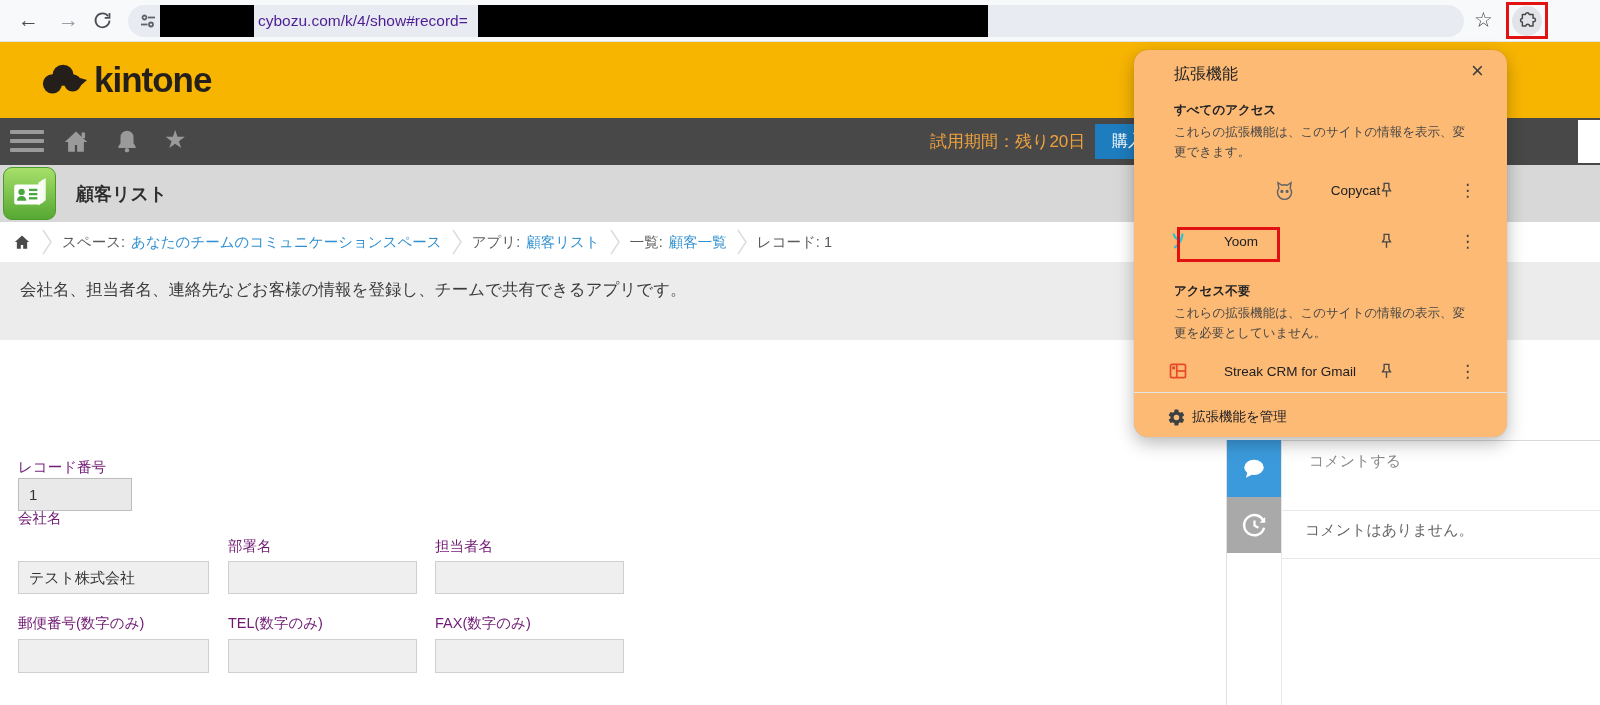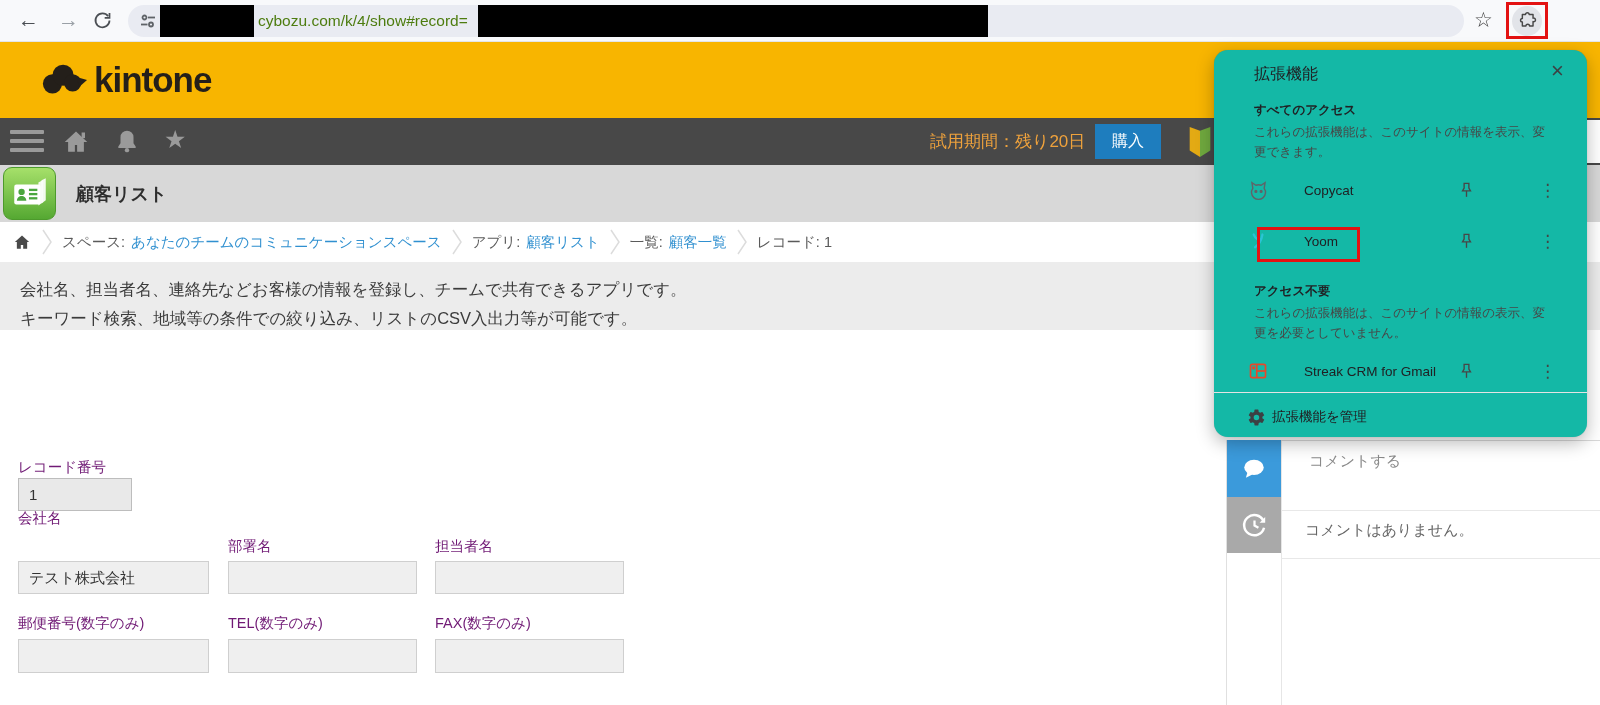--- a/index.html
+++ b/index.html
@@ -7,21 +7,21 @@
   body { position:relative; overflow:hidden; background:#fff;
          font-family:"Liberation Sans","DejaVu Sans",sans-serif; }
   .abs { position:absolute; }
 
   
   .toolbar { left:0; top:0; width:1600px; height:42px; background:#f8f9fb; border-bottom:1px solid #e3e5e8; }
   .nav-glyph { font-size:21px; color:#4b4f54; cursor:pointer; line-height:1; }
   .nav-glyph.dim { color:#9aa0a6; }
   .omnibox { left:128px; top:5px; width:1336px; height:32px; border-radius:16px; background:#e9ebf2; }
   .redact { background:#000; }
-  .url-text { font-size:15.5px; color:#4d7c0f; line-height:32px; white-space:nowrap; }
+  .url-text { font-size:15.5px; color:#4c1d95; line-height:32px; white-space:nowrap; }
   .star-tb { font-size:21px; color:#474747; top:8px; left:1474px; cursor:pointer; }
   .ext-highlight { left:1506px; top:2px; width:42px; height:37px; border:3px solid #e31212; display:flex; align-items:center; justify-content:center; }
   .ext-circle { width:30px; height:30px; border-radius:50%; background:#e2e4e9; display:flex; align-items:center; justify-content:center; }
 
   
   .kheader { left:0; top:42px; width:1600px; height:88px; background:#f8b500; }
   .klogo { left:40px; top:18px; display:flex; align-items:center; gap:6px; cursor:pointer; }
   .klogo-text { font-size:35px; font-weight:800; color:#241f1a; letter-spacing:-1px; }
 
   
@@ -42,42 +42,42 @@
               display:flex; align-items:center; justify-content:center; cursor:pointer; }
   .app-title { left:76px; top:182px; font-size:18px; font-weight:bold; color:#2e2e2e; }
 
   
   .breadcrumb { left:0; top:222px; width:1600px; height:40px; background:#fff;
                 display:flex; align-items:center; padding-left:12px; gap:10px; }
   .bc-label { font-size:14.5px; color:#5a5a5a; white-space:nowrap; }
   .bc-link { font-size:14.5px; color:#3090d0; cursor:pointer; white-space:nowrap; }
 
   
-  .desc { left:0; top:262px; width:1600px; height:68px; background:#ececec; padding:13px 0 0 20px; }
+  .desc { left:0; top:262px; width:1600px; height:78px; background:#ececec; padding:13px 0 0 20px; }
   .desc div { font-size:16.5px; color:#3b3b3b; line-height:29px; }
 
   
   .f-label { font-size:14.5px; color:#701a75; }
   .f-box { background:#efefef; border:1px solid #cfcfcf; height:33px; font-size:15px; color:#333;
            line-height:31px; padding-left:10px; }
 
   
   .record-border { left:1226px; top:440px; width:1px; height:265px; background:#e0e0e0; }
   .cmt-top-line { left:1227px; top:440px; width:373px; height:1px; background:#d9d9d9; }
   .side-tab { left:1227px; width:54px; height:57px; display:flex; align-items:center; justify-content:center; cursor:pointer; }
   .tab-comment { top:440px; background:#3b9adb; }
   .tab-history { top:497px; background:#a9a9a9; height:56px; }
   .cmt-panel { left:1281px; top:441px; width:319px; height:264px; background:#fff; border-left:1px solid #e6e6e6; }
   .cmt-placeholder { left:1309px; top:452px; font-size:15px; color:#8a8a8a; cursor:text; }
   .cmt-div1 { left:1281px; top:510px; width:319px; height:1px; background:#e8e8e8; }
   .cmt-empty { left:1305px; top:521px; font-size:15px; color:#666; }
   .cmt-div2 { left:1281px; top:558px; width:319px; height:1px; background:#e8e8e8; }
 
   
-  .popup { left:1214px; top:50px; width:373px; height:387px; background:#14b8a6; border-radius:14px;
+  .popup { left:1134px; top:50px; width:373px; height:387px; background:#fdba74; border-radius:14px;
            box-shadow:0 6px 18px rgba(0,0,0,.28), 0 0 1px rgba(0,0,0,.2); }
   .popup .abs { position:absolute; }
   .pp-title { left:40px; top:14px; font-size:16px; color:#202124; }
   .pp-close { left:337px; top:8px; font-size:22px; color:#3c4043; cursor:pointer; }
   .pp-sec { left:40px; font-size:12.5px; font-weight:bold; color:#202124; }
   .pp-para { left:40px; width:302px; font-size:12.5px; color:#474747; line-height:20px; }
   .pp-row { left:33px; width:320px; height:36px; display:flex; align-items:center; cursor:pointer; }
   .pp-row .ico { width:22px; display:flex; justify-content:center; }
   .pp-row .lbl { margin-left:35px; font-size:13.5px; color:#202124; }
   .pp-pin { position:absolute; left:210px; cursor:pointer; display:flex; }
@@ -205,21 +205,20 @@
   <span class="bc-label">一覧:</span>
   <span class="bc-link" style="margin-left:-4px;text-align:center;">顧客一覧</span>
   <svg width="10" height="26">
       <path d="M1 1l8 12-8 12" stroke="#dcdcdc" fill="none" stroke-width="1.5"></path>
     </svg>
   <span class="bc-label">レコード: 1</span>
 </div>
 
 <div class="abs desc">
   <div>会社名、担当者名、連絡先などお客様の情報を登録し、チームで共有できるアプリです。</div>
-  <div>キーワード検索、地域等の条件での絞り込み、リストのCSV入出力等が可能です。</div>
 </div>
 
 <span class="abs f-label" style="left:18px;top:458px;">レコード番号</span>
 <div class="abs f-box" style="left:18px;top:478px;width:114px;background:#e9e9e9;border-color:#bdbdbd;">1</div>
 
 <span class="abs f-label" style="left:18px;top:509px;">会社名</span>
 <span class="abs f-label" style="left:228px;top:537px;">部署名</span>
 <span class="abs f-label" style="left:435px;top:537px;">担当者名</span>
 <div class="abs f-box" style="left:18px;top:561px;width:191px;">テスト株式会社</div>
 <div class="abs f-box" style="left:228px;top:561px;width:189px;"></div>
@@ -253,21 +252,21 @@
 <span class="abs cmt-empty">コメントはありません。</span>
 <div class="abs cmt-div2"></div>
 
 <div class="abs popup">
   <span class="abs pp-title">拡張機能</span>
   <span class="abs pp-close">×</span>
 
   <span class="abs pp-sec" style="top:52px;">すべてのアクセス</span>
   <div class="abs pp-para" style="top:72px;">これらの拡張機能は、このサイトの情報を表示、変更できます。</div>
 
-  <div class="abs pp-row" style="top:122px;">
+  <div class="abs pp-row" style="top:122px;justify-content:center;">
     <span class="ico">
       <svg width="21" height="21" viewBox="0 0 24 24" fill="none" stroke="#5f6368" stroke-width="1.6">
         <path d="M5.5 9.5 4.5 3l4.5 3a8.5 8.5 0 0 1 6 0l4.5-3-1 6.5a8 8 0 1 1-13 0z"></path>
         <circle cx="9" cy="13" r="1" fill="#5f6368"></circle>
           <circle cx="15" cy="13" r="1" fill="#5f6368"></circle>
       </svg>
     </span>
     <span class="lbl">Copycat</span>
     <span class="pp-pin">
       <svg width="19" height="19" viewBox="0 0 24 24" fill="none" stroke="#474747" stroke-width="1.7">

